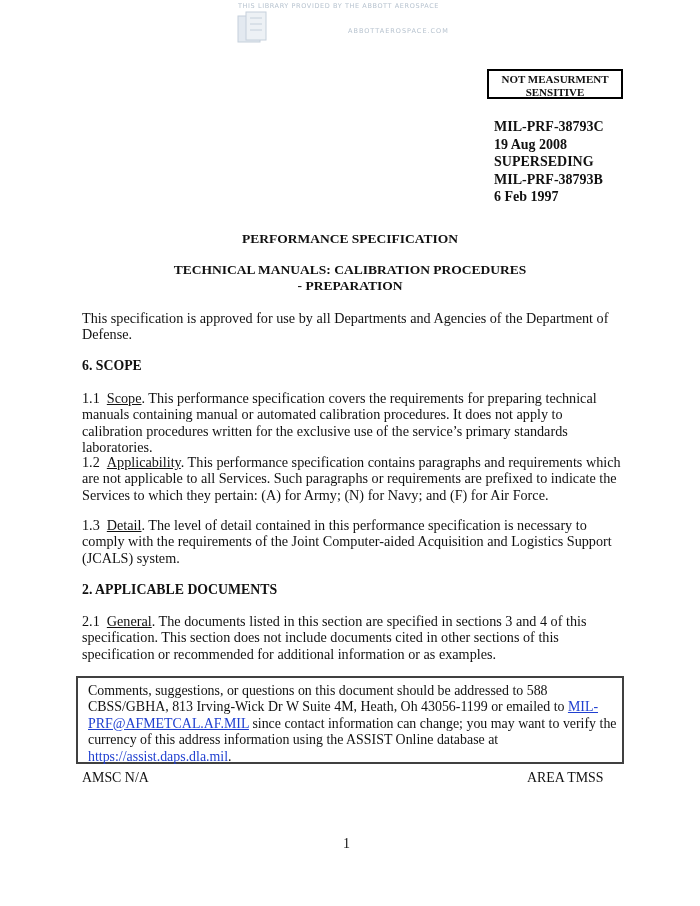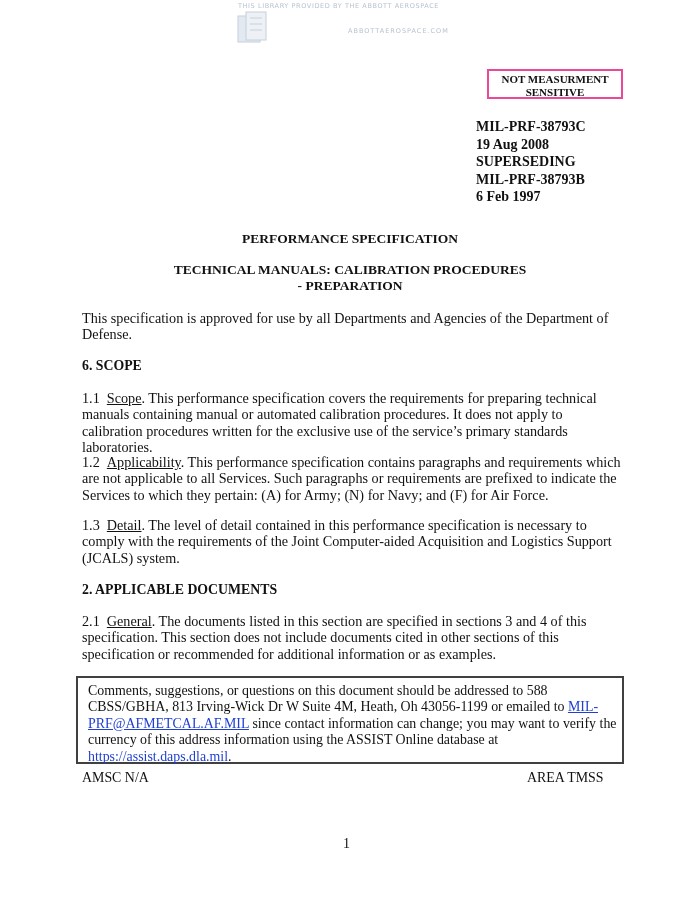--- a/index.html
+++ b/index.html
@@ -6,23 +6,23 @@
   body { width: 700px; height: 906px; position: relative; overflow: hidden;
          font-family: "Liberation Serif", "DejaVu Serif", serif; color: #111; font-size: 14.2px; }
   .abs { position: absolute; }
   
   .wm { left: 236px; top: 2px; width: 230px; height: 44px; color: #b7c3cf; }
   .wm-icon { position: absolute; left: 0; top: 6px; width: 34px; height: 36px; }
   .wm-top { position: absolute; left: 2px; top: 0; font-family: "DejaVu Sans", sans-serif; font-size: 6.5px; letter-spacing: 0.6px; white-space: nowrap; }
   .wm-title { position: absolute; left: 24px; top: 6px; font-family: "DejaVu Sans", sans-serif; font-size: 16px; letter-spacing: 2.4px; white-space: nowrap; color: #a9b6c4; }
   .wm-site { position: absolute; left: 112px; top: 25px; font-family: "DejaVu Sans", sans-serif; font-size: 6.5px; letter-spacing: 1px; white-space: nowrap; }
 
-  .nms-box { left: 487px; top: 69px; width: 136px; height: 30px; border: 2px solid #ec4899; text-align: center;
+  .nms-box { left: 487px; top: 69px; width: 136px; height: 30px; border: 2px solid #000000; text-align: center;
              font-weight: bold; font-size: 11px; line-height: 13px; padding-top: 2px; box-sizing: border-box; }
-  .spec-id { left: 476px; top: 118px; font-weight: bold; font-size: 14px; line-height: 17.5px; }
+  .spec-id { left: 494px; top: 118px; font-weight: bold; font-size: 14px; line-height: 17.5px; }
   .spec-id .u { }
 
   .center { left: 70px; width: 560px; text-align: center; font-weight: bold; font-size: 13.5px; line-height: 16px; }
   .para { left: 82px; width: 540px; font-size: 14.2px; line-height: 16.3px; }
   .para .u { text-decoration: underline; }
   .head { left: 82px; font-weight: bold; font-size: 13.8px; }
 
   .comment-box { left: 76px; top: 676px; width: 548px; height: 88px; border: 2px solid #404040; box-sizing: border-box;
                  padding: 5px 0 8px 10px; font-size: 13.9px; line-height: 16.4px; }
   .link { color: #1f3fd0; }

